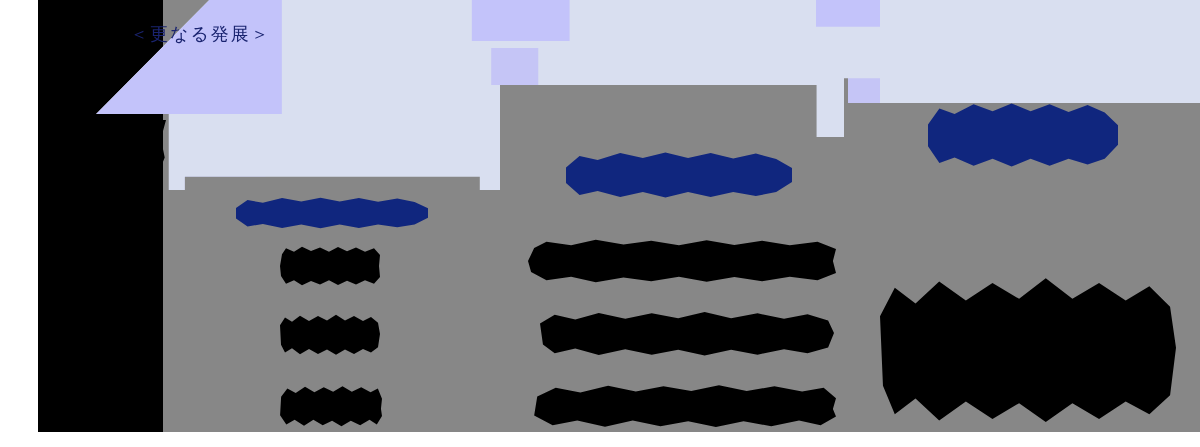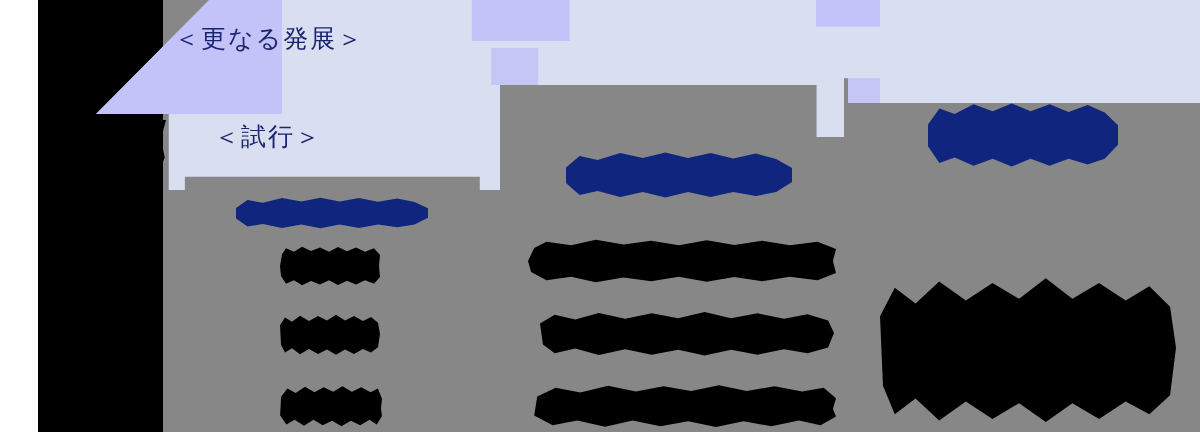--- a/index.html
+++ b/index.html
@@ -62,25 +62,24 @@
     position: absolute;
     background: #d9dff0;
   }
   .banner .bevel {
     position: absolute;
     background: #c3c3fa;
   }
   .banner-title {
     position: absolute;
     color: #1a2470;
-    font-size: 25px;
+    font-size: 18px;
     letter-spacing: 2px;
     white-space: nowrap;
     font-family: "DejaVu Sans", "Liberation Sans", sans-serif;
-    margin-left: 44px;
   }
 
   
   #banner-1 {
     left: 96px; top: 0px;
     width: 404px; height: 190px;
     clip-path: polygon(
       28% 0%, 100% 0%, 100% 100%,
       95% 100%, 95% 93%, 22% 93%, 22% 100%,
       18% 100%, 18% 60%, 0% 60%
@@ -191,21 +190,20 @@
 
   <div class="left-white-strip"></div>
   <div class="gray-plate"></div>
   <div class="black-plate"></div>
   <div class="redaction-column"></div>
 
   <div class="banner" id="banner-1">
     <div class="bevel bevel-a"></div>
     <div class="bevel bevel-b"></div>
   </div>
-  <div class="banner-title" id="banner-1-title">＜試行＞</div>
 
   <div class="banner" id="banner-2">
     <div class="bevel bevel-a"></div>
     <div class="bevel bevel-b"></div>
   </div>
 
   <div class="banner" id="banner-3">
     <div class="bevel bevel-a"></div>
     <div class="bevel bevel-b"></div>
   </div>

